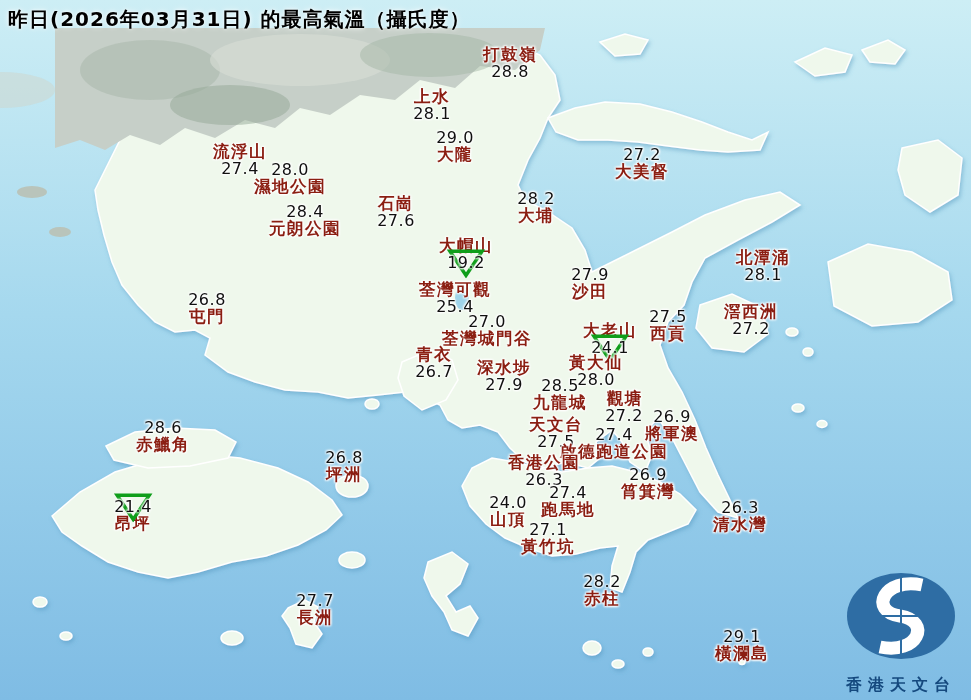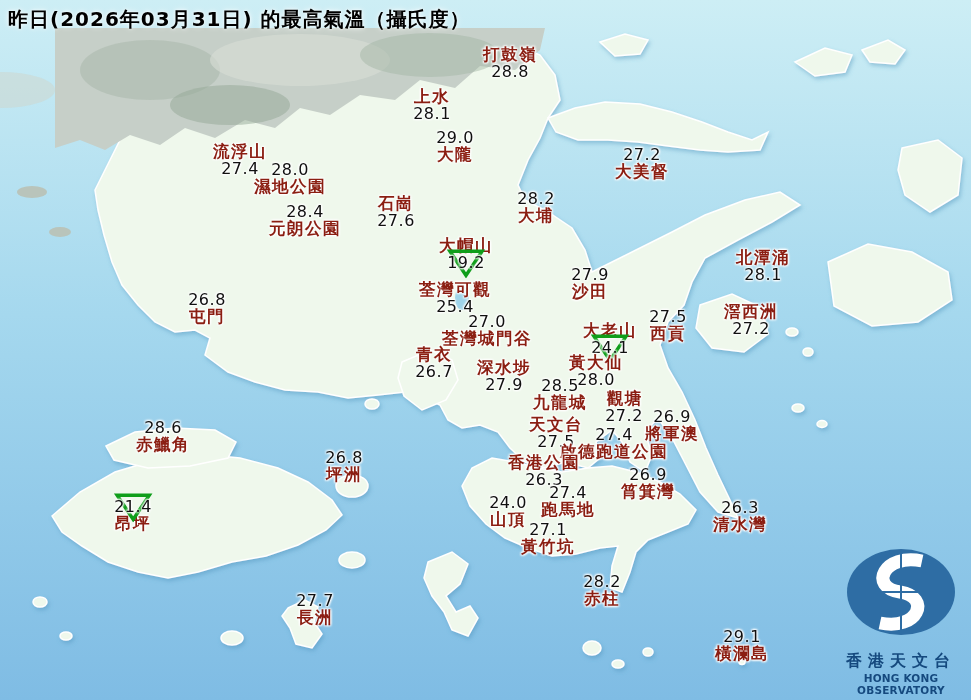--- a/index.html
+++ b/index.html
@@ -272,15 +272,14 @@
     </div>
 
   <div class="logo">
     <svg width="118" height="90" viewBox="0 0 118 90">
       <ellipse cx="59" cy="45" rx="54" ry="43" fill="#2e6da4"></ellipse>
       <path d="M80,14 C42,6 26,40 58,45 C90,50 76,84 38,76" fill="none" stroke="#ffffff" stroke-width="13" stroke-linecap="butt"></path>
       <line x1="10" y1="45" x2="108" y2="45" stroke="#2e6da4" stroke-width="2"></line>
       <line x1="59" y1="4" x2="59" y2="86" stroke="#2e6da4" stroke-width="2"></line>
     </svg>
     <div class="logo-cn">香港天文台</div>
-    <div class="logo-en">HONG KONG OBSERVATORY</div>
   </div>
 </div>
 
 </body></html>

